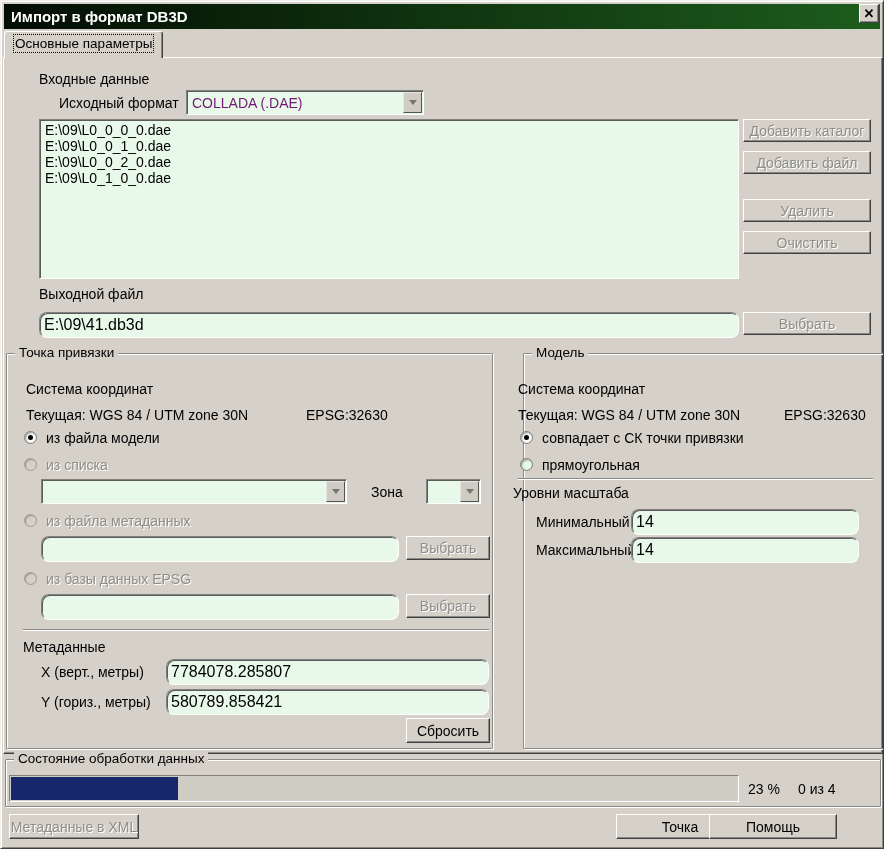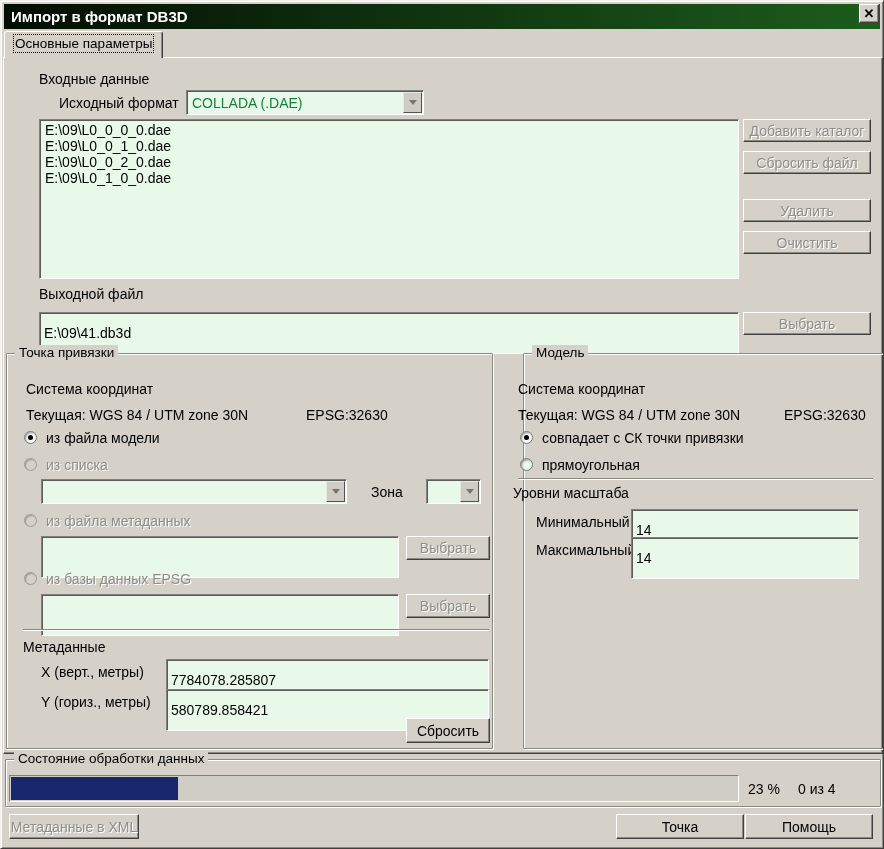--- a/index.html
+++ b/index.html
@@ -57,23 +57,23 @@
   }
   
   .label { position:absolute; white-space:nowrap; }
   .dis-label { color:#8e8e88; text-shadow:1px 1px 0 #fff; }
   .field, .listbox, .combo {
     position:absolute; background:#e9f9e9;
     border:1px solid #808080;
     border-right-color:#fff; border-bottom-color:#fff;
     box-shadow: inset 1px 1px 0 #5c5c58;
   }
-  input.field { font-family:"Liberation Sans", sans-serif; font-size:14px; padding:20px 4px; color:#000; outline:none; }
+  input.field { font-family:"Liberation Sans", sans-serif; font-size:16px; padding:12px 4px; color:#000; outline:none;border-radius:8px; }
   .combo { display:flex; align-items:center; }
-  .combo .combo-text { flex:1; padding:0 5px; font-size:14px; color:#15803d; }
+  .combo .combo-text { flex:1; padding:0 5px; font-size:14px; color:#701a75; }
   .combo .combo-arrow-btn {
     width:19px; align-self:stretch; margin:1px;
     background:#d0ccc4;
     border:1px solid #e9e7e1; border-right-color:#55554f; border-bottom-color:#55554f;
     display:flex; align-items:center; justify-content:center;
   }
   .combo .arrow-glyph {
     width:0; height:0; border-left:4px solid transparent; border-right:4px solid transparent;
     border-top:5px solid #77776f;
   }
@@ -151,21 +151,21 @@
       <div class="list-item">E:\09\L0_0_0_0.dae</div>
       <div class="list-item">E:\09\L0_0_1_0.dae</div>
       <div class="list-item">E:\09\L0_0_2_0.dae</div>
       <div class="list-item">E:\09\L0_1_0_0.dae</div>
     </div>
 
   <div class="btn disabled" style="left:742px; top:118px; width:128px; height:23px;">
     <span>Добавить каталог</span>
   </div>
   <div class="btn disabled" style="left:742px; top:150px; width:128px; height:23px;">
-    <span>Сбросить файл</span>
+    <span>Добавить файл</span>
   </div>
   <div class="btn disabled" style="left:742px; top:198px; width:128px; height:23px;">
     <span>Удалить</span>
   </div>
   <div class="btn disabled" style="left:742px; top:230px; width:128px; height:23px;">
     <span>Очистить</span>
   </div>
 
   <div class="label" style="left:38px; top:285px;">Выходной файл</div>
   <input class="field" style="left: 38px; top: 311px; width: 700px; height: 23px;" value="E:\09\41.db3d">
@@ -254,17 +254,17 @@
   </div>
   <div class="label" style="left:747px; top:780px;">23 %</div>
   <div class="label" style="left:797px; top:780px;">0 из 4</div>
 
   <div class="btn disabled" style="left:8px; top:813px; width:130px; height:25px;">
     <span>Метаданные в XML</span>
   </div>
   <div class="btn" style="left:615px; top:813px; width:128px; height:25px;">
     <span>Точка</span>
   </div>
-  <div class="btn" style="left:744px; top:813px; width:128px; height:25px;">
+  <div class="btn" style="left:708px; top:813px; width:128px; height:25px;">
     <span>Помощь</span>
   </div>
 
 </div>
 
 </body></html>

